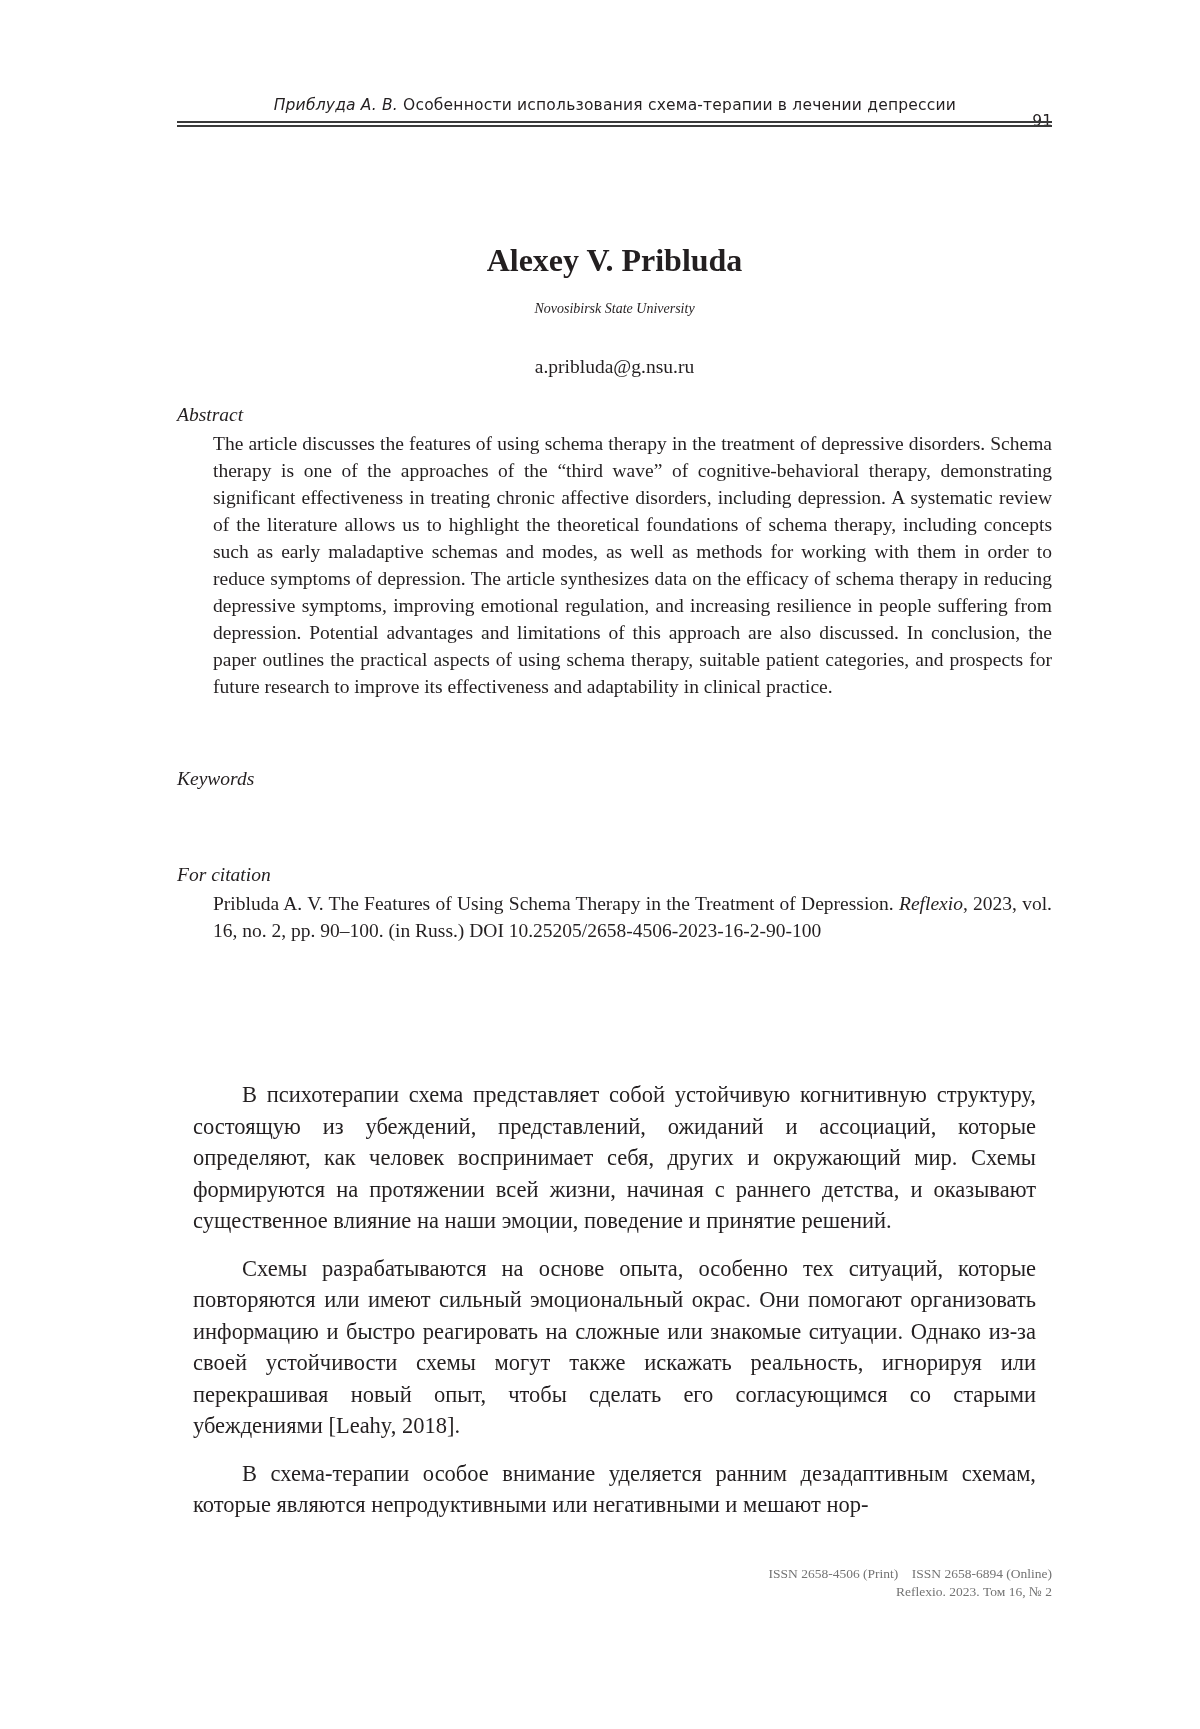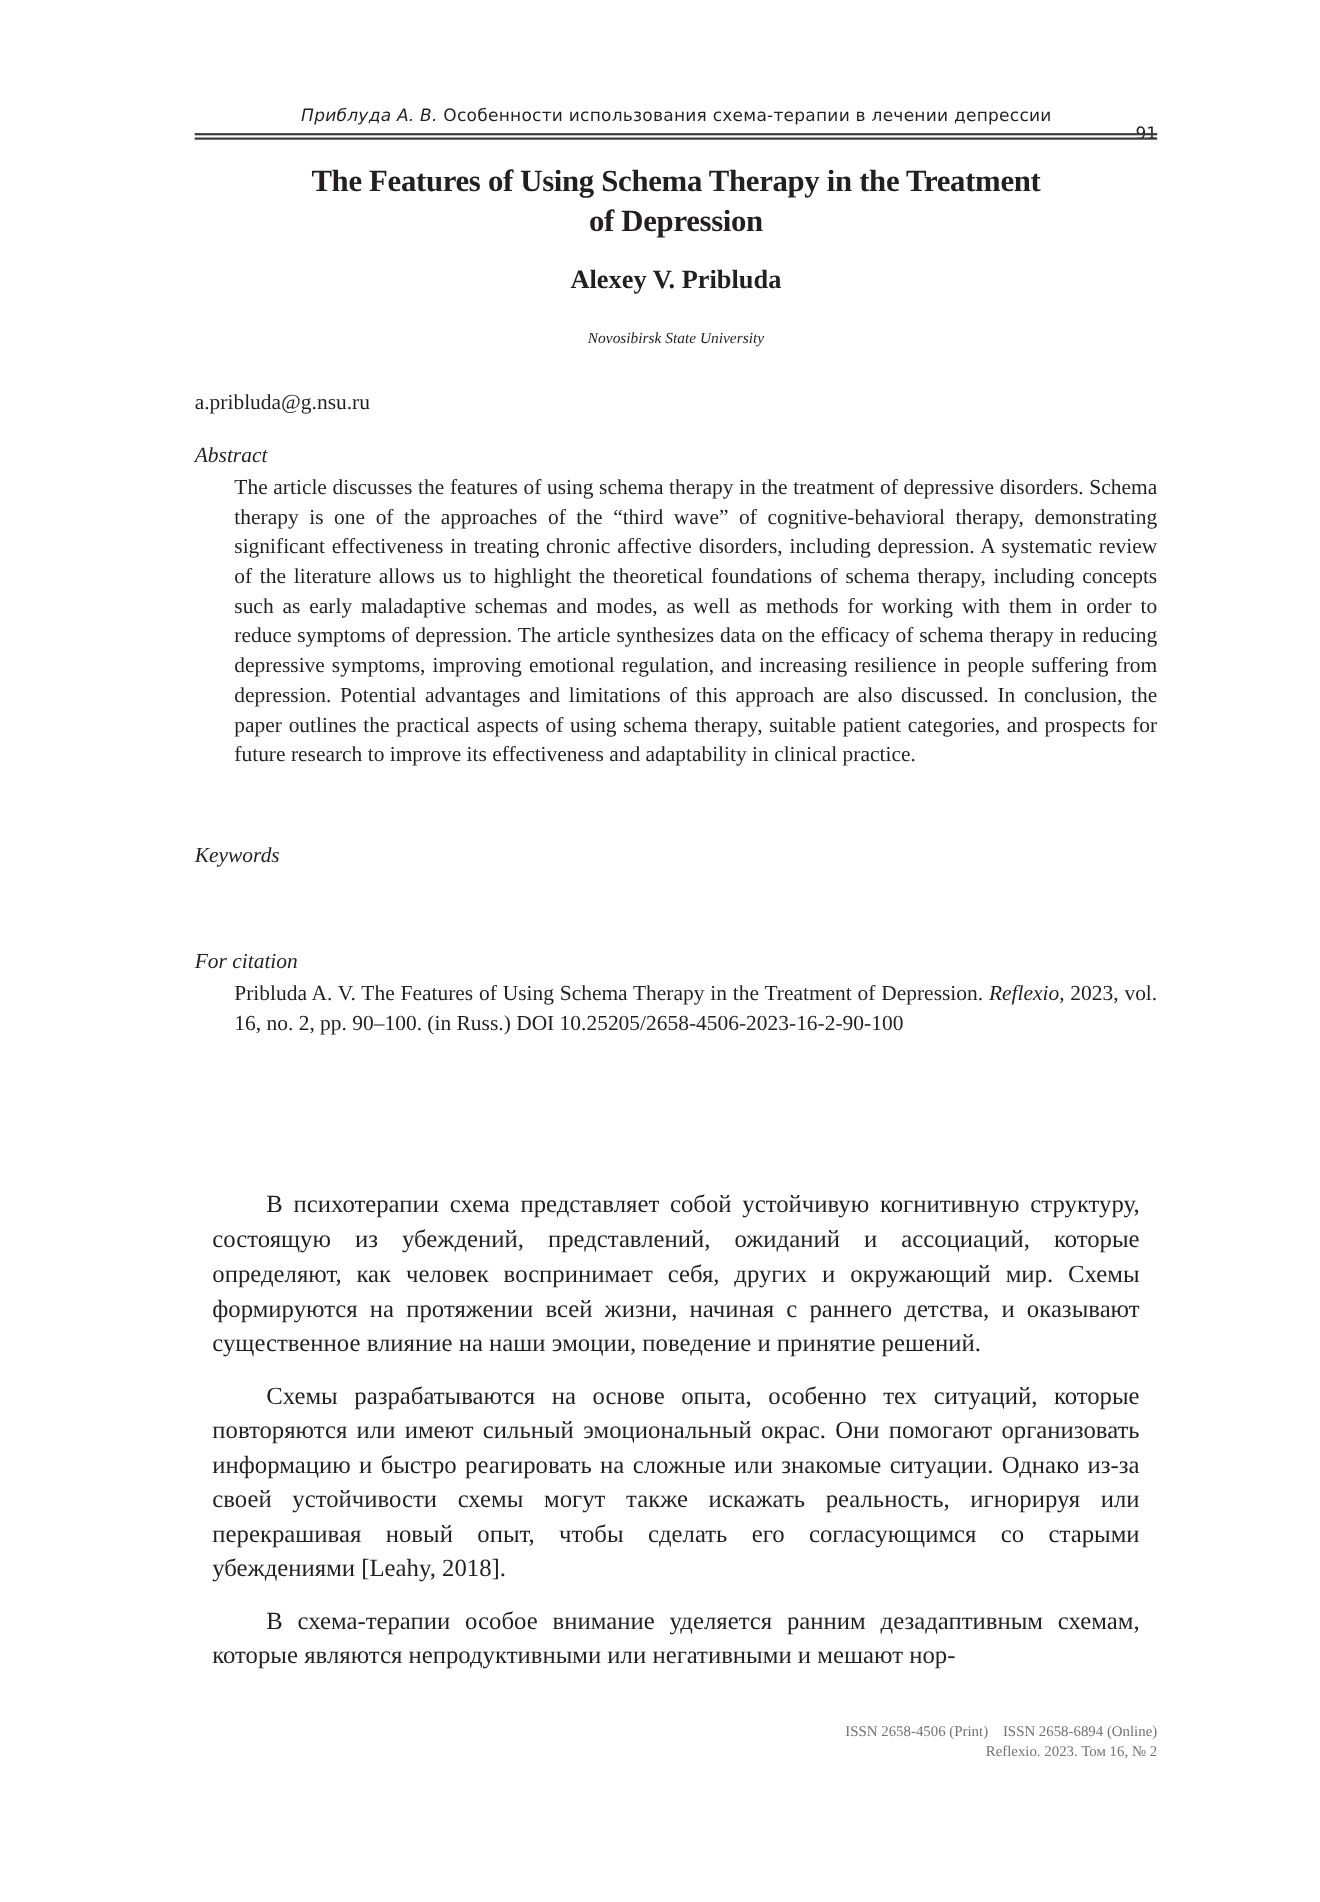--- a/index.html
+++ b/index.html
@@ -14,23 +14,23 @@
   .running-head .rh-page { position: absolute; right: 0; top: 16px; }
   .rule { position: absolute; left: 177px; width: 875px; background: #3a3a3a; }
   .rule.r1 { top: 121px; height: 2px; }
   .rule.r2 { top: 125px; height: 2px; }
 
   .serif { font-family: "Liberation Serif", "DejaVu Serif", serif; }
   .title {
     position: absolute; left: 177px; width: 875px; top: 148px; text-align: center;
     font-size: 28px; font-weight: bold; line-height: 36px; letter-spacing: -0.3px;
   }
-  .author { position: absolute; left: 177px; width: 875px; top: 242px; text-align: center; font-size: 24px; font-weight: bold; }
+  .author { position: absolute; left: 177px; width: 875px; top: 242px; text-align: center; font-size: 32px; font-weight: bold; }
   .affil { position: absolute; left: 177px; width: 875px; top: 296px; text-align: center; font-size: 14px; line-height: 26px; font-style: italic; }
-  .email { position: absolute; left: 177px; width: 875px; top: 356px; font-size: 19.5px; }
+  .email { position: absolute; left: 177px; width: 875px; top: 356px; text-align: center; font-size: 19.5px; }
 
   .label { position: absolute; left: 177px; font-style: italic; font-size: 19.5px; }
   .block { position: absolute; left: 213px; width: 839px; font-size: 19.5px; line-height: 27px; text-align: justify; }
   .block i { font-style: italic; }
 
   .section-head { position: absolute; left: 177px; width: 875px; top: 1020px; text-align: center; font-size: 22px; font-weight: bold; }
   .body-text { position: absolute; left: 177px; width: 875px; font-size: 22.5px; line-height: 31.5px; text-align: justify; }
   .body-text p { margin: 16px; text-indent: 49px; }
 
   .footer { position: absolute; right: 148px; top: 1565px; text-align: right; font-family: Liberation Serif, serif; font-size: 13.5px; line-height: 18px; color: #737373; }
@@ -40,24 +40,20 @@
 
 <div class="page">
 
   <div class="running-head">
     <span class="rh-title"><i>Приблуда А. В.</i> <span>Особенности использования схема-терапии в лечении депрессии</span></span>
     <span class="rh-page">91</span>
   </div>
   <div class="rule r1"></div>
   <div class="rule r2"></div>
 
-  <div class="title serif">
-    <div>The Features of Using Schema Therapy in the Treatment</div>
-    <div>of Depression</div>
-  </div>
 
   <div class="author serif">Alexey V. Pribluda</div>
 
   <div class="affil serif">
     <div>Novosibirsk State University</div>
   </div>
 
   <div class="email serif">a.pribluda@g.nsu.ru</div>
 
   <div class="label serif" style="top:404px;">Abstract</div>

